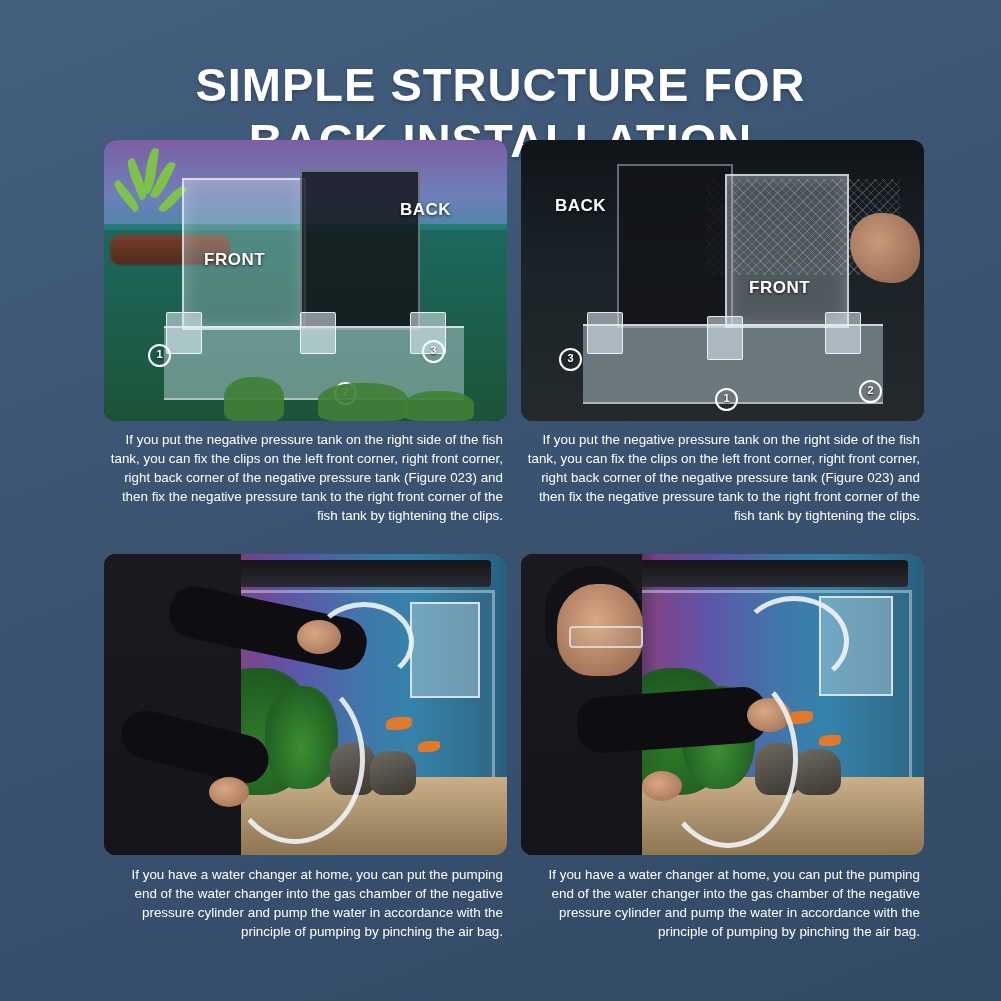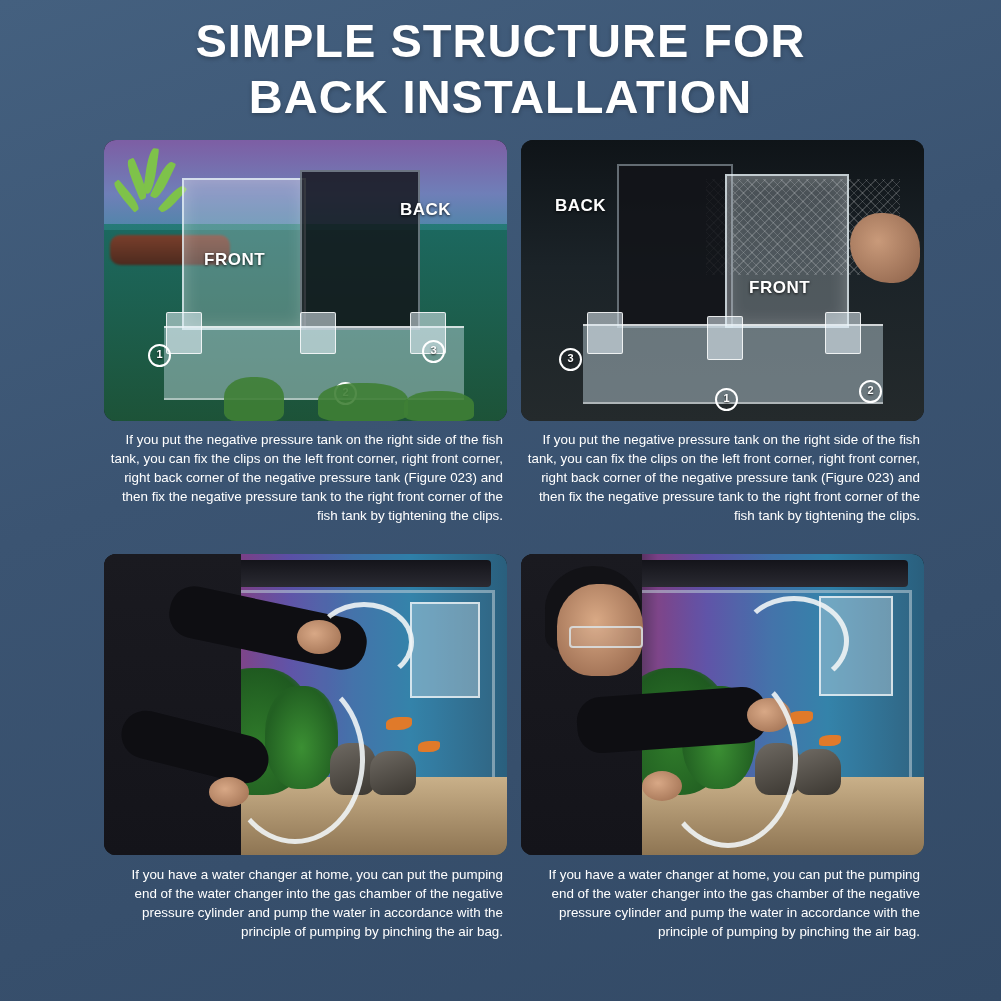--- a/index.html
+++ b/index.html
@@ -20,20 +20,21 @@
     background: linear-gradient(160deg, #44607f 0%, #3b5472 40%, #334a66 100%);
   }
   .headline {
     text-align: center;
     color: #ffffff;
     font-weight: bold;
     letter-spacing: 1px;
     line-height: 1.06;
     padding-top: 16px;
     text-shadow: 0 2px 4px rgba(0,0,0,0.25);
+    margin-top: 44px;
   }
   .headline .l1 {
     display: block;
     font-size: 47px;
   }
   .headline .l2 {
     display: block;
     font-size: 47px;
     margin-top: 6px;
   }

